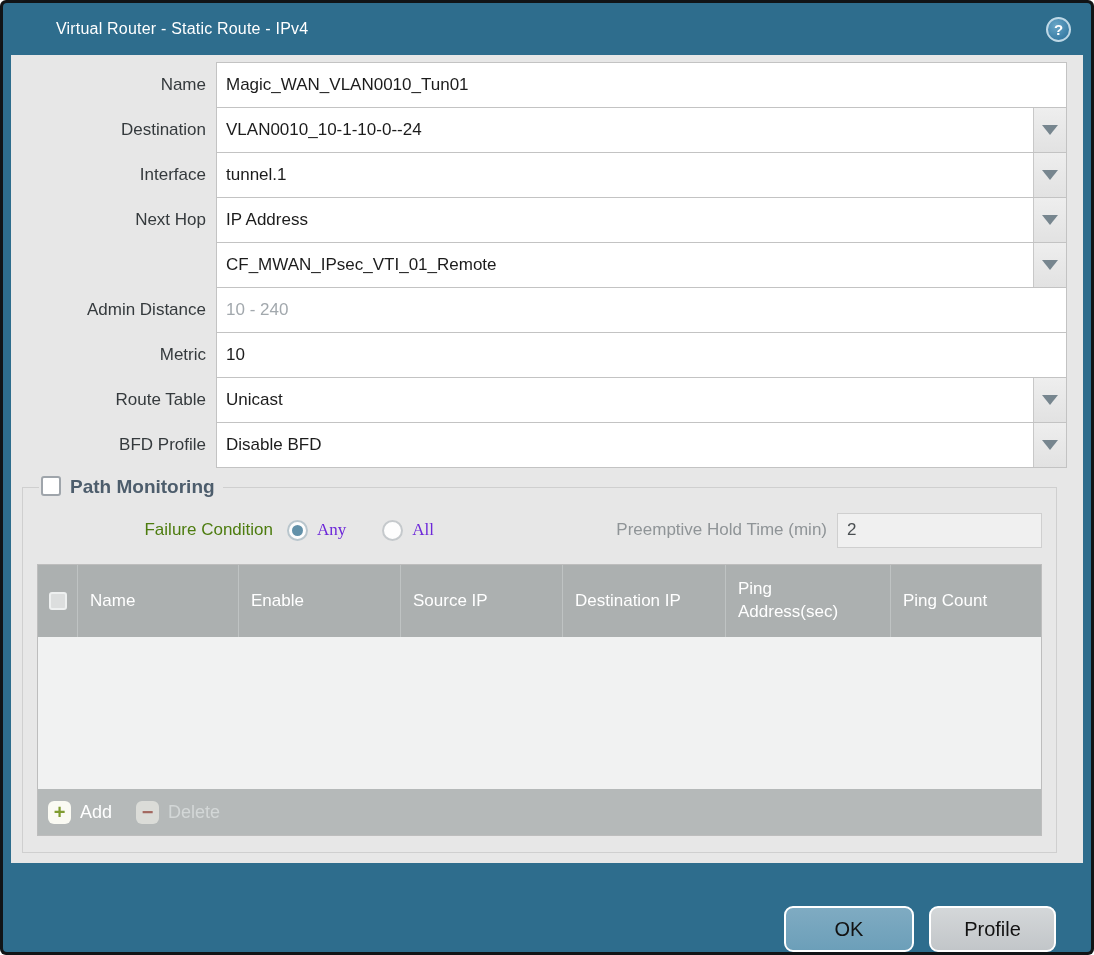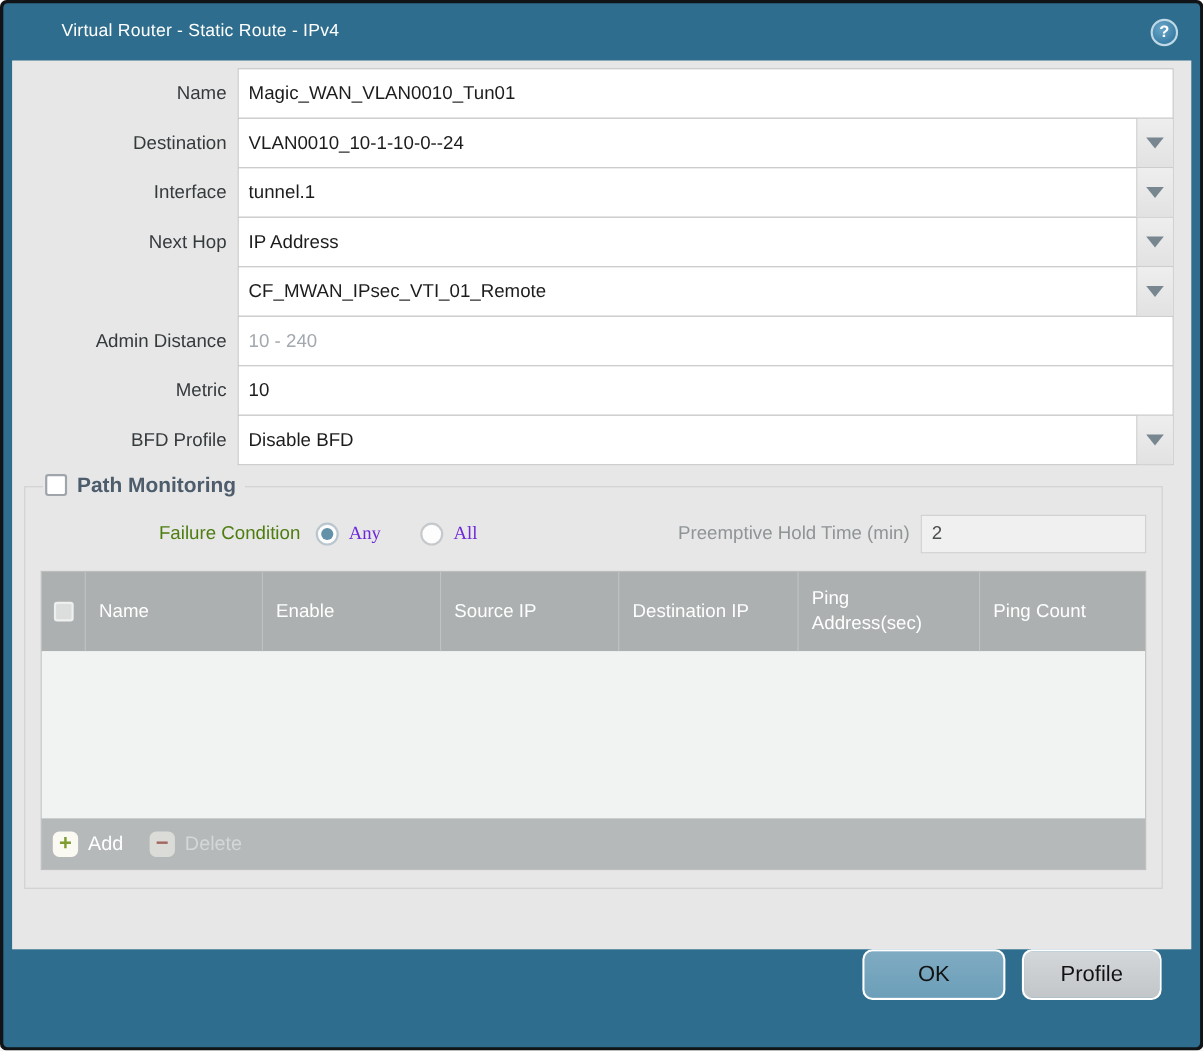--- a/index.html
+++ b/index.html
@@ -112,21 +112,21 @@
     display:flex; align-items:center; justify-content:center;
     font-size:20px; font-weight:bold; line-height:1;
   }
   .tool-icon.add { color:#7f9c30; }
   .tool-icon.del { background:rgba(250,250,243,0.55); color:#a2675f; }
   .tool-label { font-size:18px; color:#ffffff; }
   .tool.disabled { cursor:default; }
   .tool.disabled .tool-label { color:#d3d7d7; }
   
   .footer {
-    flex:0 0 89px; display:flex; align-items:flex-start; justify-content:flex-end;
+    flex:0 0 89px; display:flex; align-items:flex-end; justify-content:flex-end;
     gap:15px; padding-right:35px;border-radius:11px;
   }
   .btn {
     height:46px; border-radius:9px; border:2px solid #ffffff; font-size:20px;
     color:#121212; display:flex; align-items:center; justify-content:center;
     cursor:pointer; font-family:"Liberation Sans", sans-serif;
   }
   .btn-ok { width:130px; background:linear-gradient(#7fabc2,#6c9fb9); }
   .btn-cancel { width:127px; background:linear-gradient(#d4d7d9,#c2c6c9); }
 </style>
@@ -199,20 +199,29 @@
         </div>
       </div>
 
       <div class="row">
         <label class="flabel">Metric</label>
         <div class="field">
           <input type="text" value="10" style="">
         </div>
       </div>
 
+      <div class="row">
+        <label class="flabel">Route Table</label>
+        <div class="field">
+          <input type="text" value="Unicast" style="">
+          <div class="dd-btn">
+            <span class="dd-arrow"></span>
+          </div>
+        </div>
+      </div>
 
       <div class="row">
         <label class="flabel">BFD Profile</label>
         <div class="field">
           <input type="text" value="Disable BFD" style="">
           <div class="dd-btn">
             <span class="dd-arrow"></span>
           </div>
         </div>
       </div>

